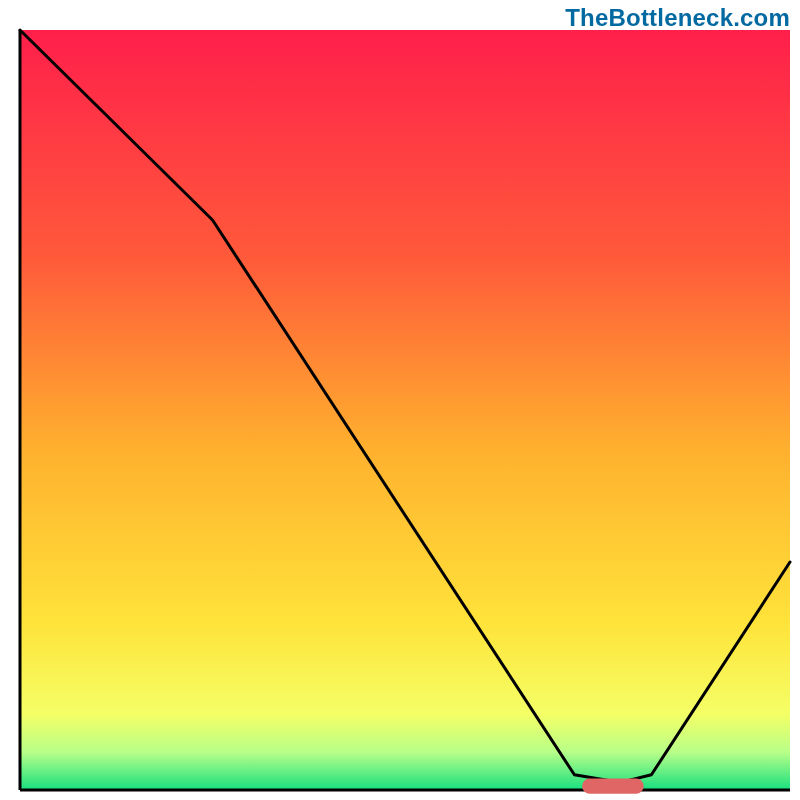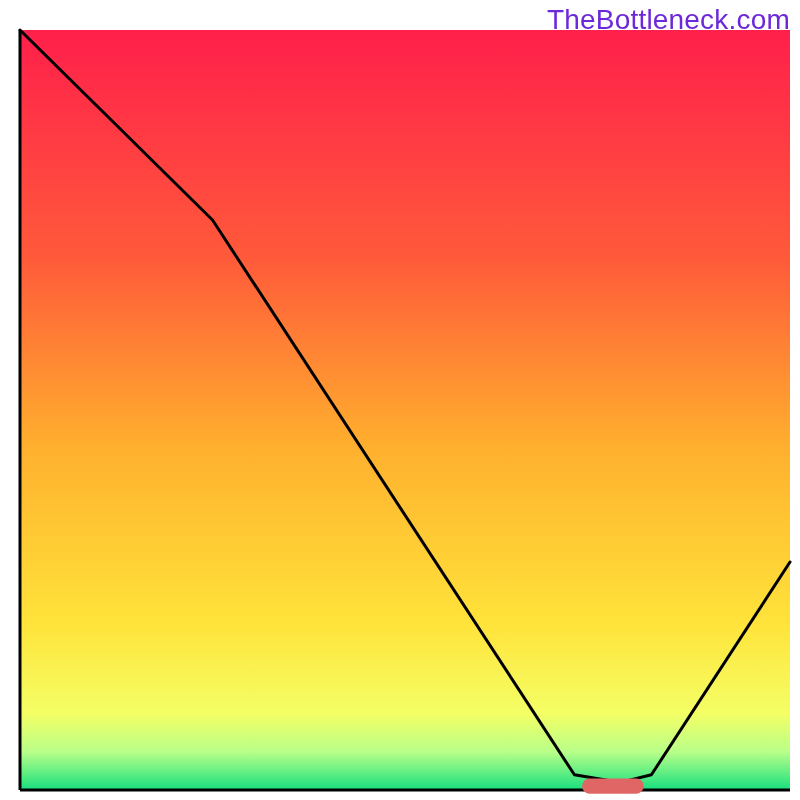--- a/index.html
+++ b/index.html
@@ -13,23 +13,23 @@
   }
   .stage {
     position: relative;
     width: 800px;
     height: 800px;
   }
   .watermark {
     position: absolute;
     top: 4px;
     right: 10px;
-    font-size: 28px;
-    font-weight: 400;
-    color: #6d28d9;
+    font-size: 24px;
+    font-weight: 700;
+    color: #0369a1;
     letter-spacing: 0.2px;
     z-index: 4;
   }
   svg.chart {
     position: absolute;
     left: 0;
     top: 0;
     width: 800px;
     height: 800px;
   }

